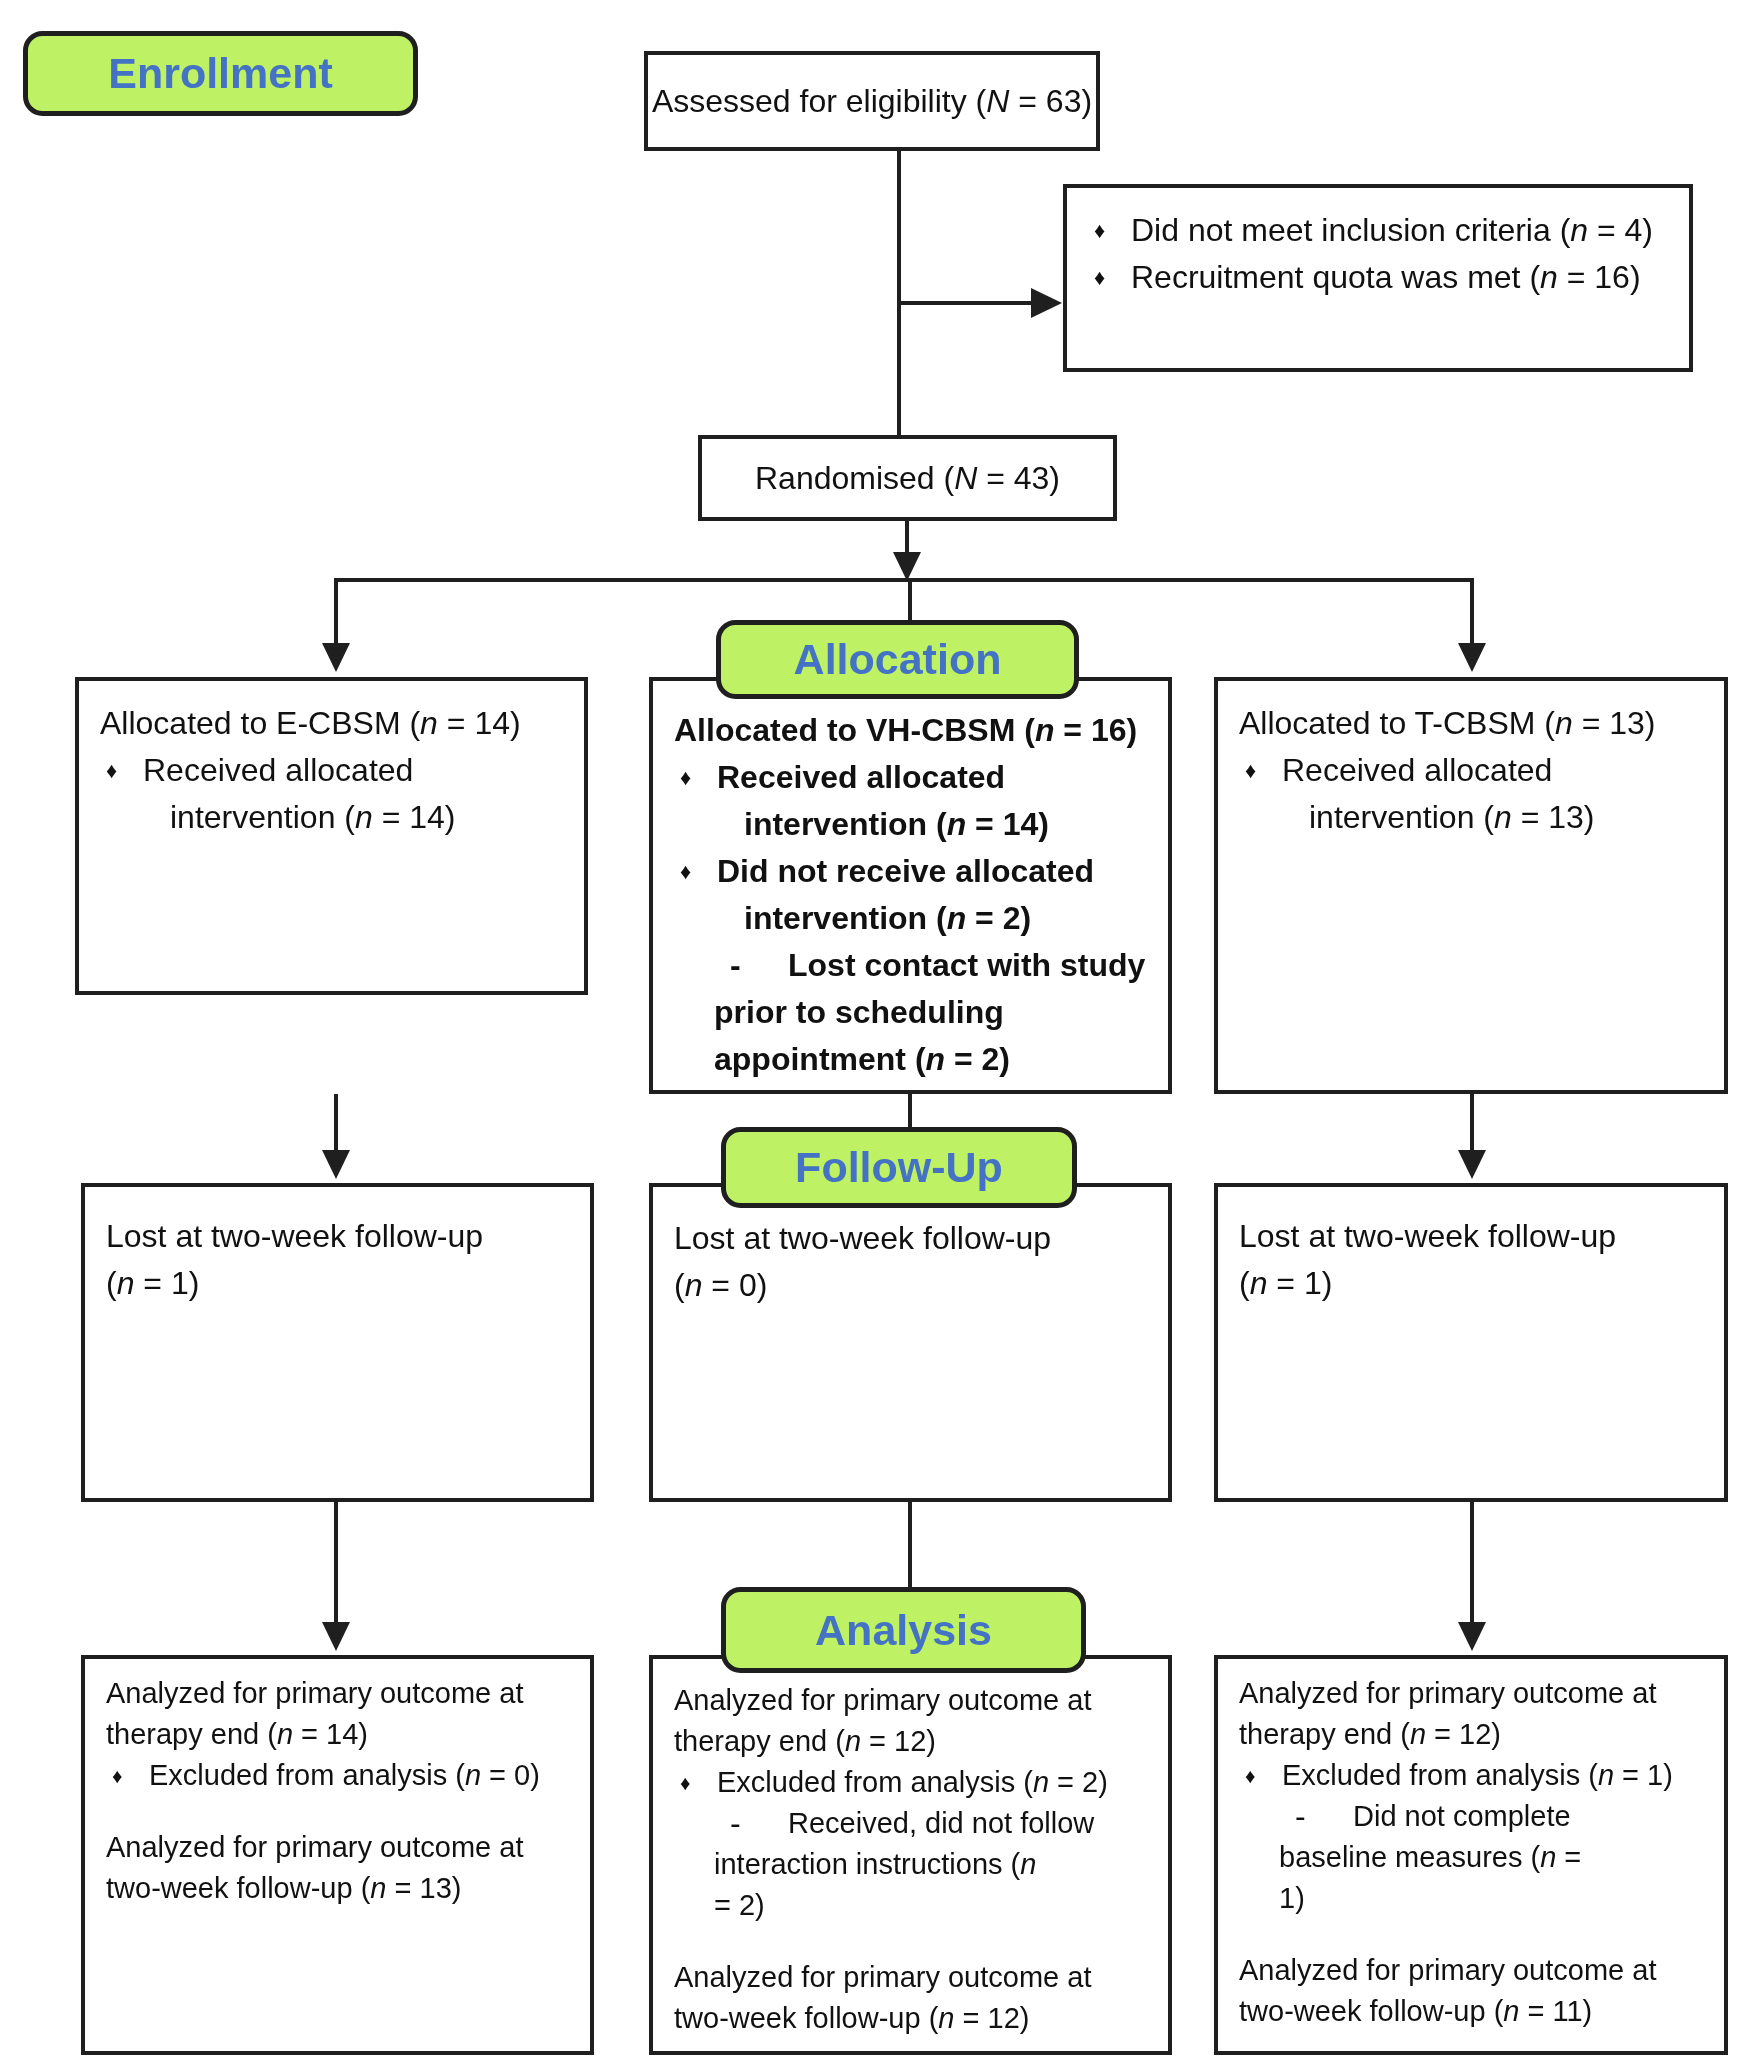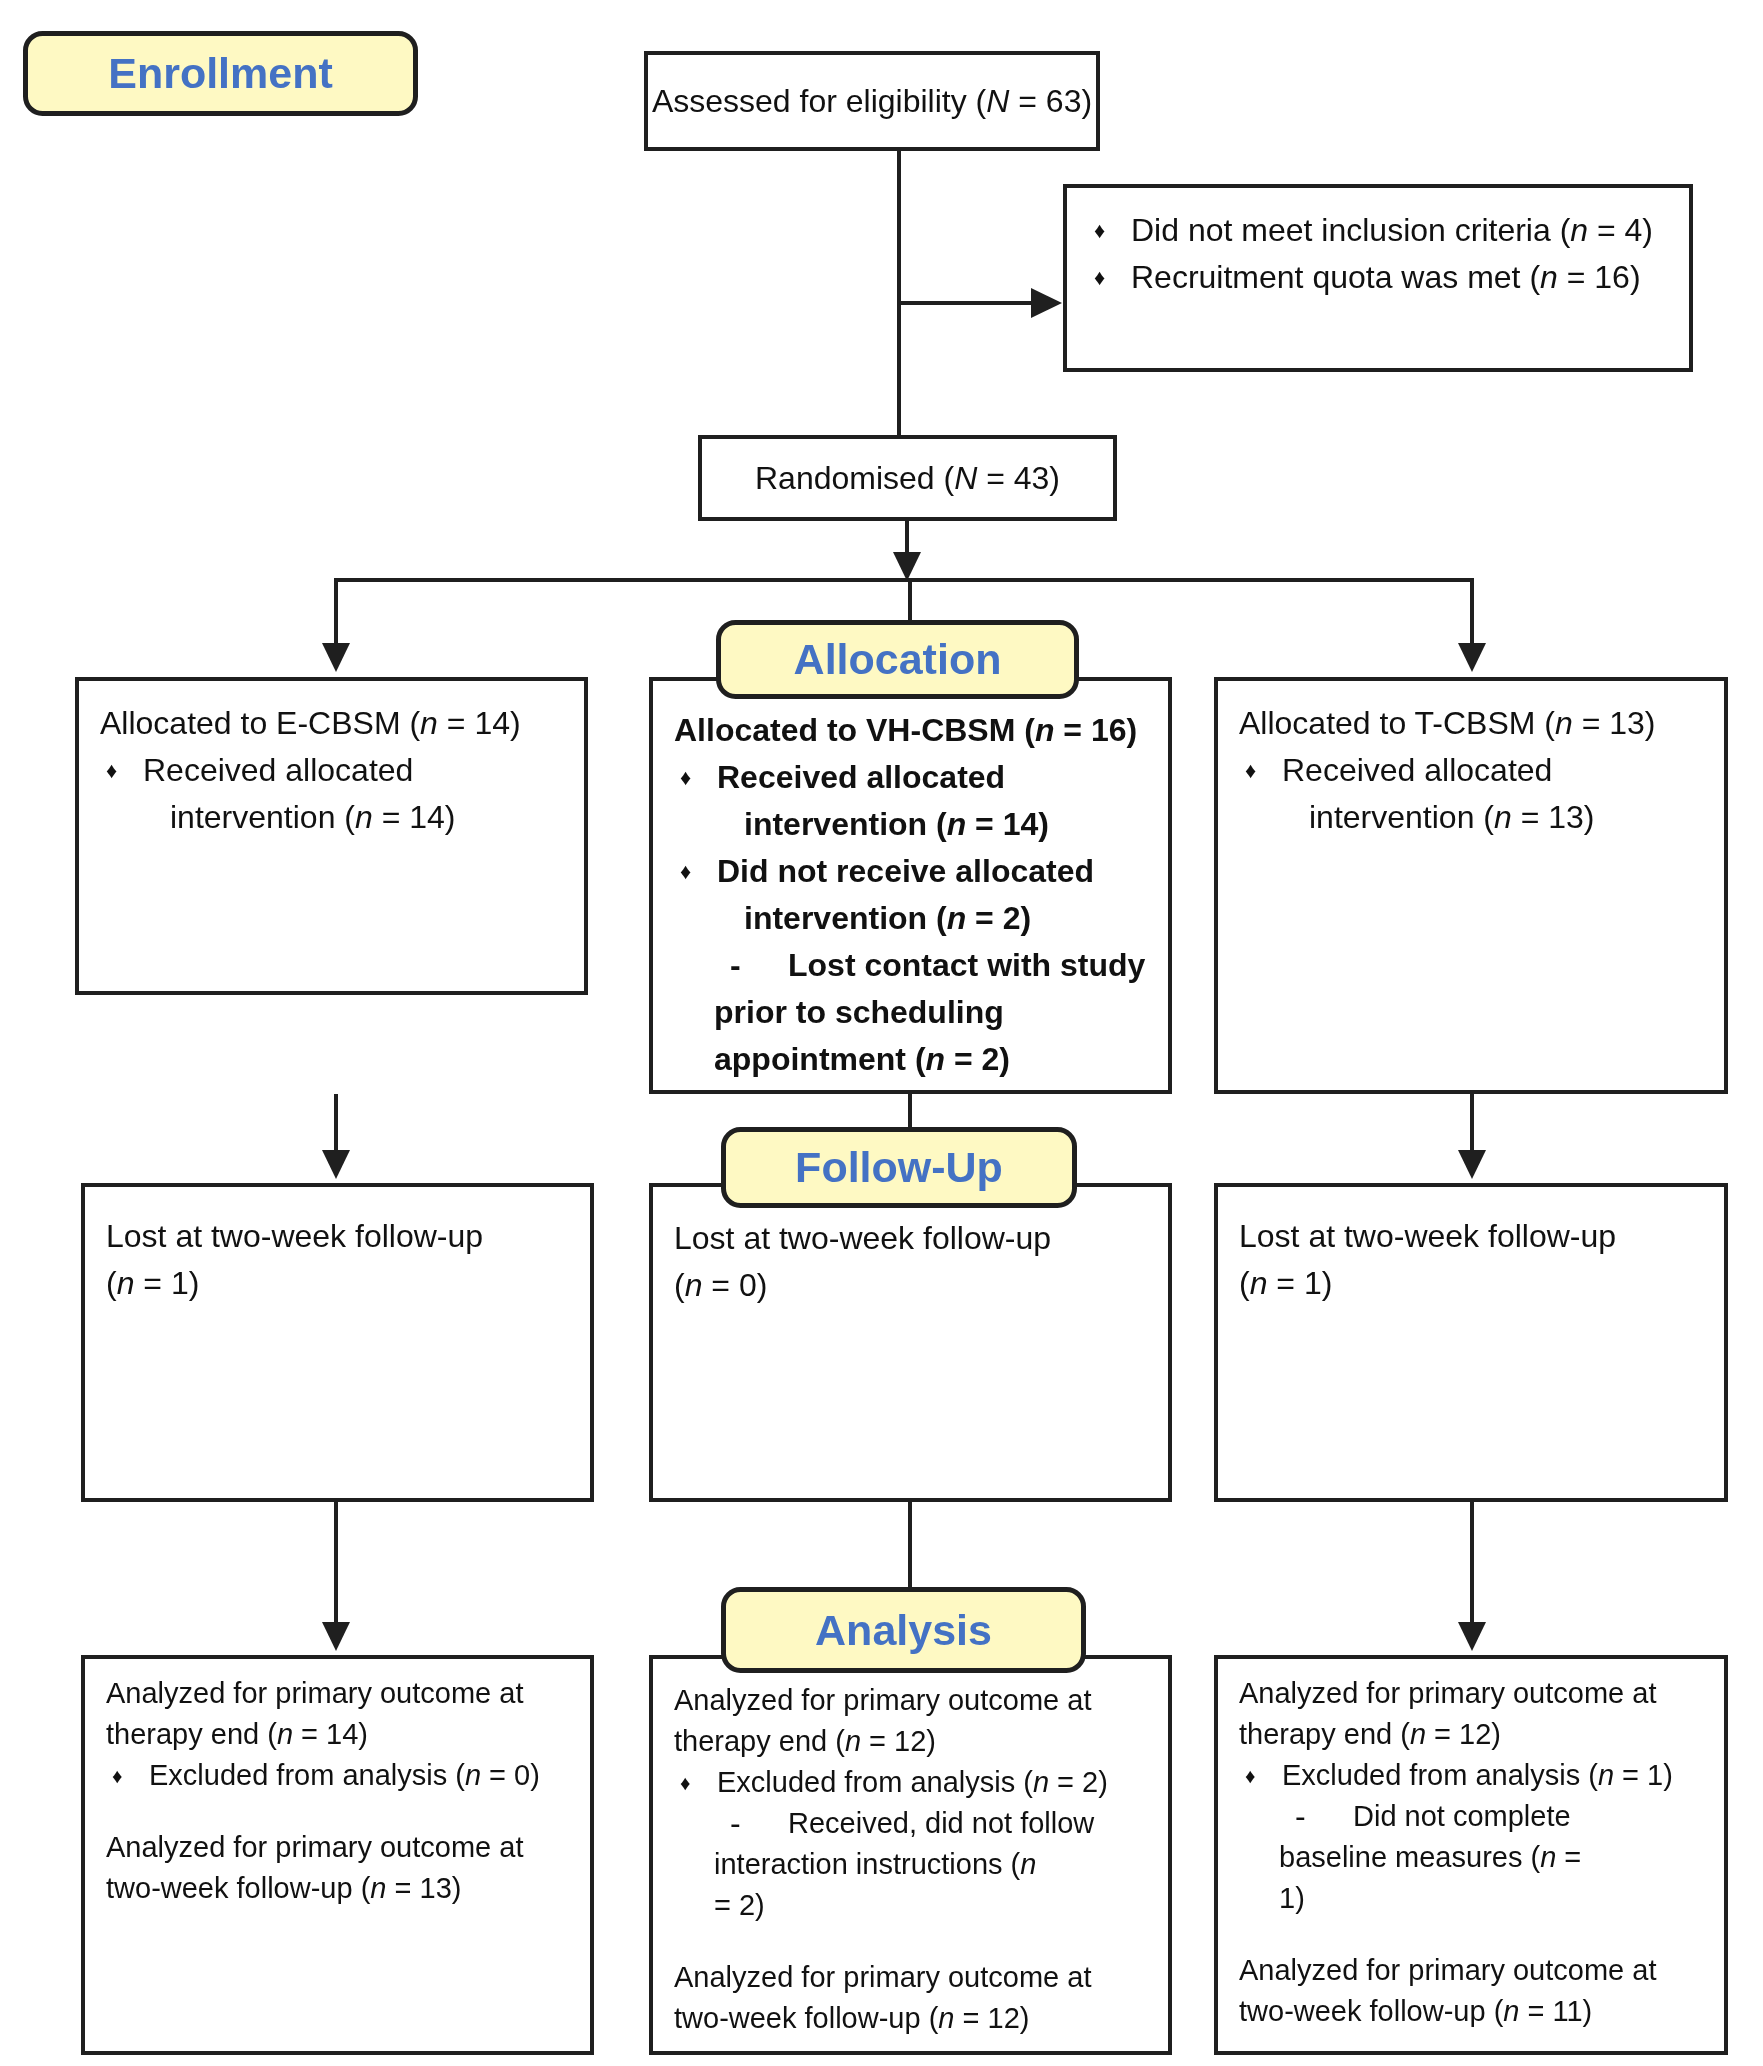--- a/index.html
+++ b/index.html
@@ -52,21 +52,21 @@
   .l2 .marker{left:77px; font-size:32px;}
   
   .sm .line{font-size:29px; line-height:41px;}
   .sm .blank{height:31px;}
   .sm .marker{line-height:41px;}
   .sm .l1 .marker{font-size:20.5px;}
   i{font-style:italic;}
   
   .label{
     position:absolute;
-    background:#fef9c3;
+    background:#bef264;
     border:5.1px solid #1f1f1f;
     border-radius:19.5px;
     box-sizing:border-box;
     display:flex;
     align-items:center;
     justify-content:center;
     font-size:43px;
     font-weight:bold;
     color:#4472c4;
     z-index:5;

